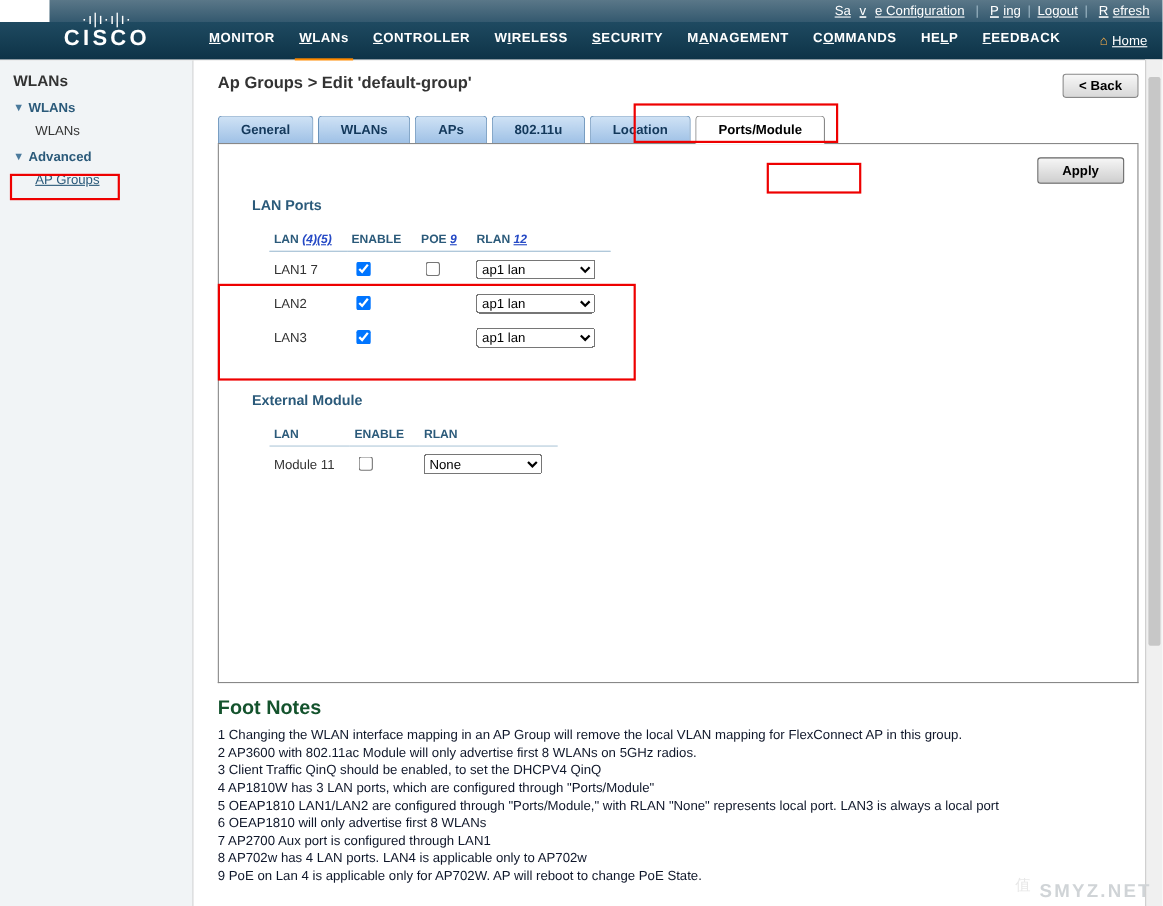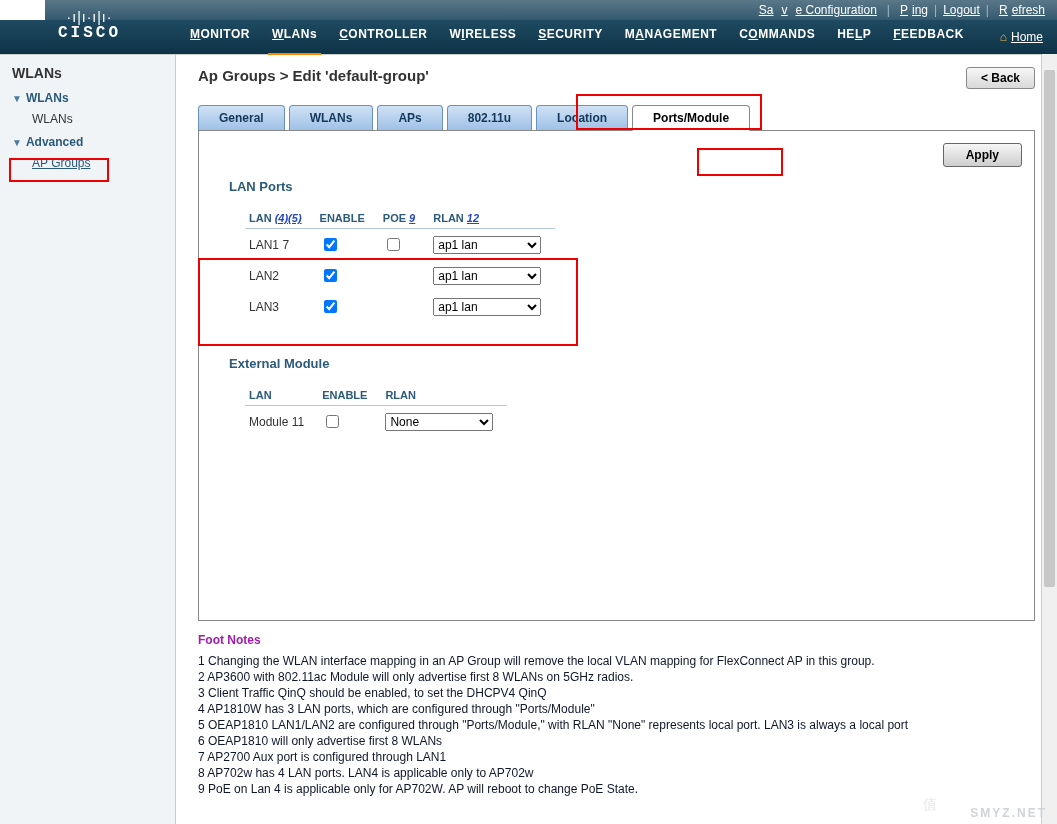--- a/index.html
+++ b/index.html
@@ -4,21 +4,21 @@
 <style>
   * { box-sizing: border-box; }
   body { margin:0; padding:0; font-family: Arial, Helvetica, sans-serif; font-size:12px; color:#333; background:#fff; width:1057px; height:824px; overflow:hidden; position:relative; }
   .topbar { height:20px; background:linear-gradient(#5a7788,#34596f); color:#fff; font-size:12px; display:flex; justify-content:flex-end; align-items:center; padding-right:12px;margin-left:45px; }
   .topbar span { margin:0 4px; }
   .topbar a { color:#fff; text-decoration:underline; cursor:pointer; }
   .topbar .sep { color:#9fb8c6; margin:0 6px; }
   .navbar { height:34px; background:linear-gradient(#1f4a61,#0d3347); display:flex; align-items:center; padding-left:60px; position:relative; }
   .logo { position:absolute; left:58px; top:-8px; color:#fff; font-size:10px; letter-spacing:2px; text-align:center; }
   .logo .bars { font-size:14px; letter-spacing:1px; line-height:10px; }
-  .logo .cisco { font-size:16px; letter-spacing:3px; font-weight:bold; margin-top:2px;font-family:Liberation Mono, monospace; }
+  .logo .cisco { font-size:20px; letter-spacing:3px; font-weight:bold; margin-top:2px; }
   .mainmenu { margin-left:130px; display:flex; gap:22px; }
   .mainmenu a { color:#fff; font-weight:bold; font-size:12px; text-decoration:none; letter-spacing:0.5px; position:relative; padding-bottom:6px; }
   .mainmenu a.active::after { content:""; position:absolute; left:-4px; right:-4px; bottom:-10px; height:4px; background:#ff8a00; }
   .mainmenu a .ul { text-decoration:underline; }
   .homebox { margin-left:auto; margin-right:14px; color:#fff; font-size:12px; display:flex; align-items:center; gap:4px; }
   .homebox .house { color:#ffb04a; }
   .layout { display:flex; height:calc(824px - 54px); border-top:1px solid #ccc; }
   .sidebar { width:176px; background:#f1f4f6; border-right:1px solid #ccc; padding:10px 0; }
   .sidebar h3 { margin:0 0 10px 12px; font-size:14px; color:#333; }
   .tree { padding-left:12px; font-size:12px; }
@@ -37,23 +37,23 @@
   .tab.active { background:#fff; border:1px solid #888; border-bottom:1px solid #fff; margin-bottom:-1px; color:#000; }
   .bodybox { border:1px solid #888; border-top:none; height:490px; padding:14px 30px 0 30px; position:relative; }
   .applybtn { position:absolute; right:12px; top:12px; background:linear-gradient(#f6f6f6,#cecece); border:1px solid #666; border-radius:3px; padding:4px 22px; font-size:12px; font-weight:bold; cursor:pointer; }
   .sect { color:#2b5a7a; font-weight:bold; font-size:13px; margin:34px 0 18px 0; }
   table.lan { border-collapse:collapse; margin-left:16px; }
   table.lan th { color:#2b5a7a; font-size:11px; font-weight:bold; text-align:left; padding:0 14px 4px 4px; border-bottom:1px solid #b0c8da; }
   table.lan th a, .fn a { color:#2549c5; font-style:italic; text-decoration:underline; font-weight:bold; }
   table.lan td { padding:6px 14px 6px 4px; font-size:12px; vertical-align:middle; }
   table.lan select { font-size:12px; width:108px; }
   .footnotes { margin:12px 22px 0 22px; }
-  .footnotes h4 { color:#a21caf; font-size:12px; margin:0 0 6px 0; }
+  .footnotes h4 { color:#14532d; font-size:18px; margin:0 0 6px 0; }
   .fn { color:#0f172a; font-size:12px; line-height:16px; }
-  .watermark { position:absolute; right:10px; bottom:4px; color:#d0d4d7; font-size:12px; font-weight:bold; letter-spacing:2px; pointer-events:none;margin-left:44px; }
+  .watermark { position:absolute; right:10px; bottom:4px; color:#d0d4d7; font-size:17px; font-weight:bold; letter-spacing:2px; pointer-events:none;margin-left:44px; }
   .watermark2 { position:absolute; right:120px; bottom:10px; color:#e8e8e8; font-size:14px; pointer-events:none; }
   .scroll-shim { position:absolute; right:0; top:54px; bottom:0; width:16px; background:#f0f0f0; border-left:1px solid #ccc; }
   .scroll-track { position:absolute; top:16px; bottom:16px; left:2px; right:2px; }
   .scroll-thumb { position:absolute; top:0; left:0; right:0; height:70%; background:#c7c7c7; border-radius:2px; }
 </style>
 </head>
 <body>
 
 <div class="topbar">
   <a><span>Sa</span><span style="text-decoration:underline" title="Save Configuration">v</span><span>e Configuration</span></a>

